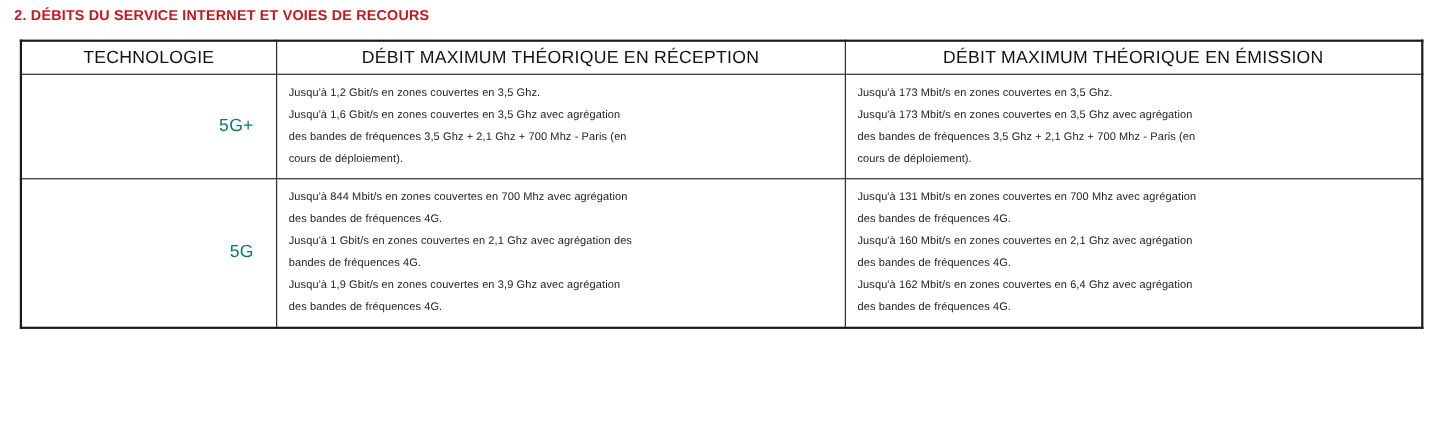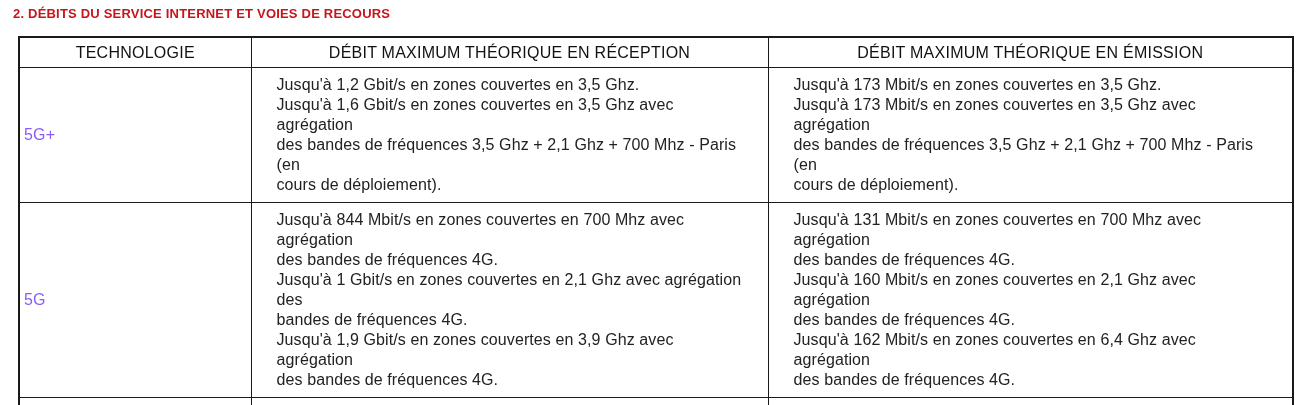--- a/index.html
+++ b/index.html
@@ -41,33 +41,33 @@
   .speeds-table th{
     font-size:16px;
     font-weight:normal;
     color:#111111;
     letter-spacing:0.25px;
     text-align:center;
     padding:5px 8px;
     line-height:19px;
   }
   td.tech-cell{
-    text-align:left;
+    text-align:right;
     vertical-align:middle;
     font-size:16px;
-    color:#8b5cf6;
+    color:#0f766e;
     letter-spacing:0.2px;
-    padding:6px 4px;
+    padding:6px 20px;
   }
   td.desc-cell{
-    font-size:16px;
+    font-size:10px;
     line-height:20px;
     color:var(--text-dark);
     letter-spacing:0.1px;
-    padding:7px 25px;
+    padding:7px 11px;
     vertical-align:middle;
     white-space:pre-line;
   }
 </style>
 </head>
 <body>
 
 <div class="section-heading">2. DÉBITS DU SERVICE INTERNET ET VOIES DE RECOURS</div>
 
 <table class="speeds-table">
@@ -103,19 +103,14 @@
 bandes de fréquences 4G.
 Jusqu'à 1,9 Gbit/s en zones couvertes en 3,9 Ghz avec agrégation
 des bandes de fréquences 4G.</td>
       <td class="desc-cell">Jusqu'à 131 Mbit/s en zones couvertes en 700 Mhz avec agrégation
 des bandes de fréquences 4G.
 Jusqu'à 160 Mbit/s en zones couvertes en 2,1 Ghz avec agrégation
 des bandes de fréquences 4G.
 Jusqu'à 162 Mbit/s en zones couvertes en 6,4 Ghz avec agrégation
 des bandes de fréquences 4G.</td>
     </tr>
-    <tr>
-      <td class="tech-cell">4G</td>
-      <td class="desc-cell">Jusqu'à 150 Mbit/s</td>
-      <td class="desc-cell">Jusqu'à 50 Mbit/s</td>
-    </tr>
   </tbody>
 </table>
 
 </body></html>

